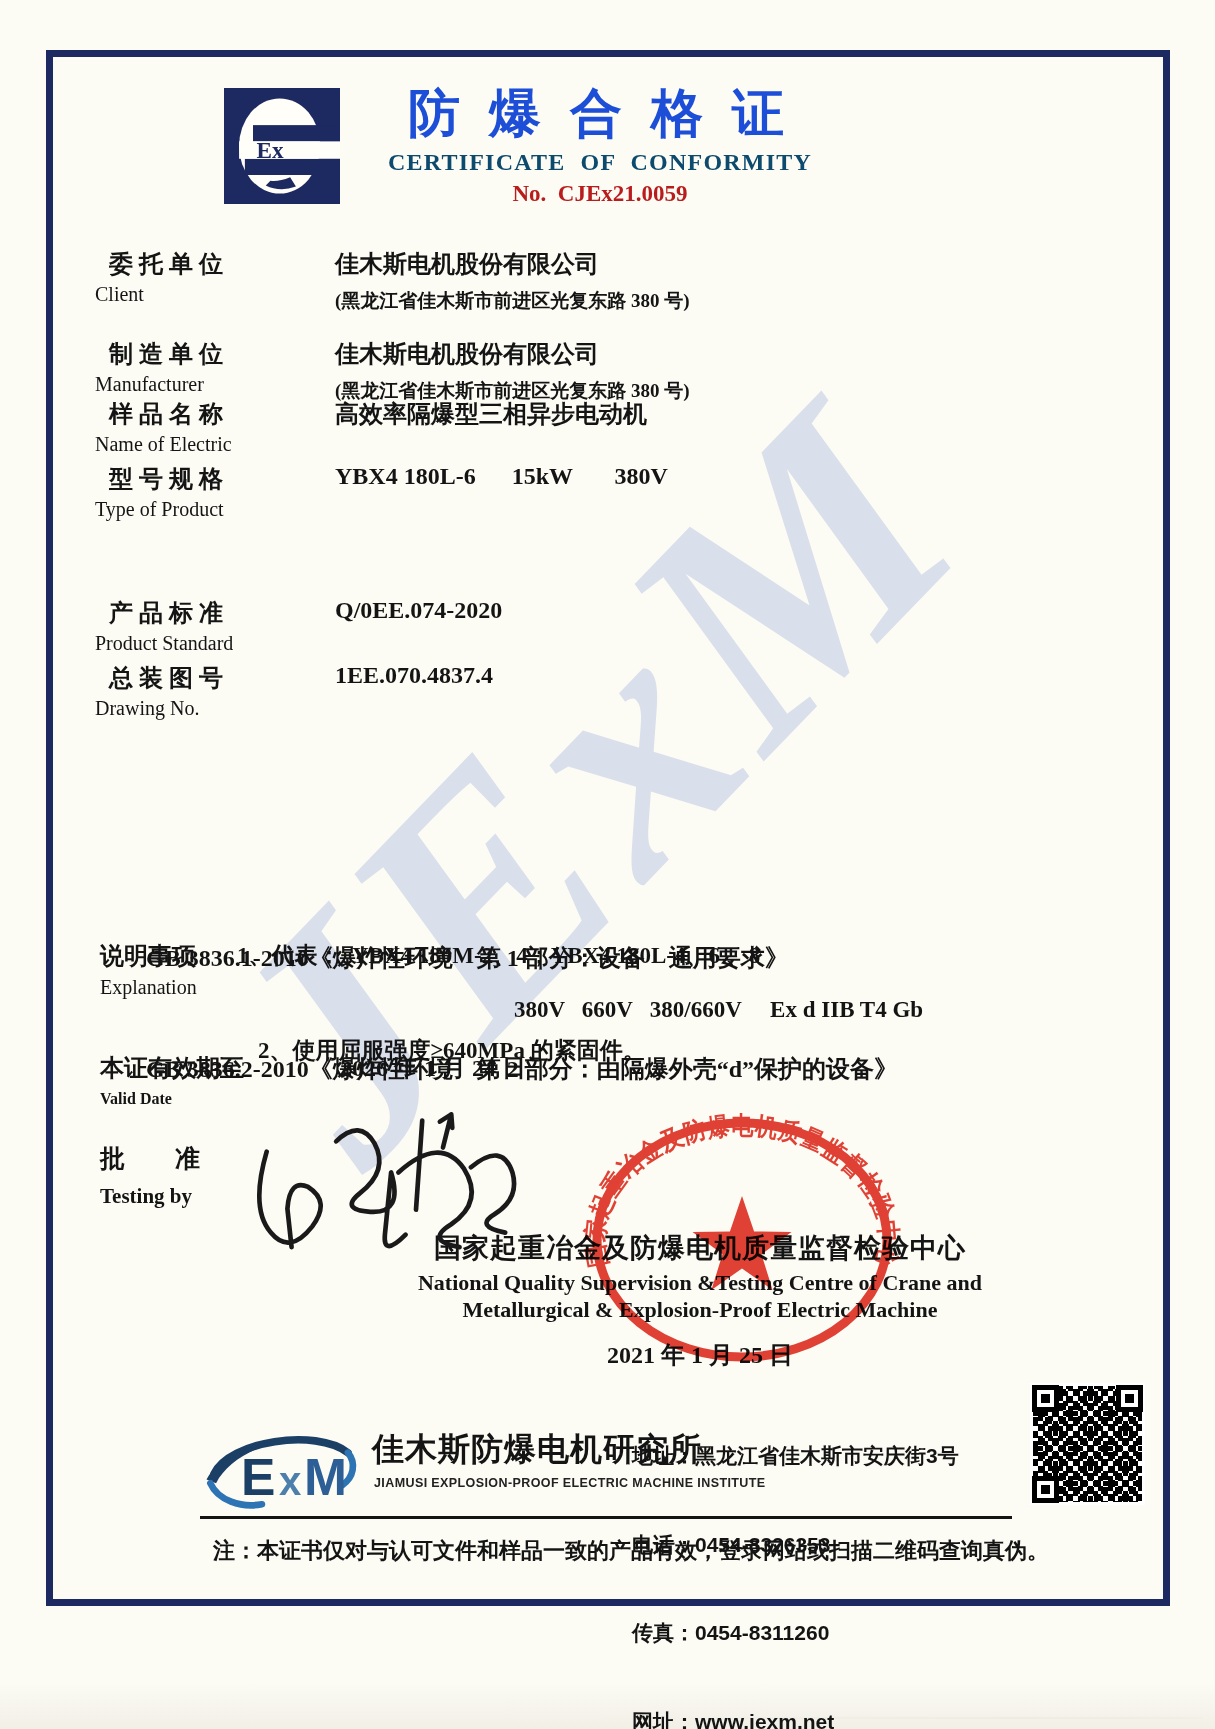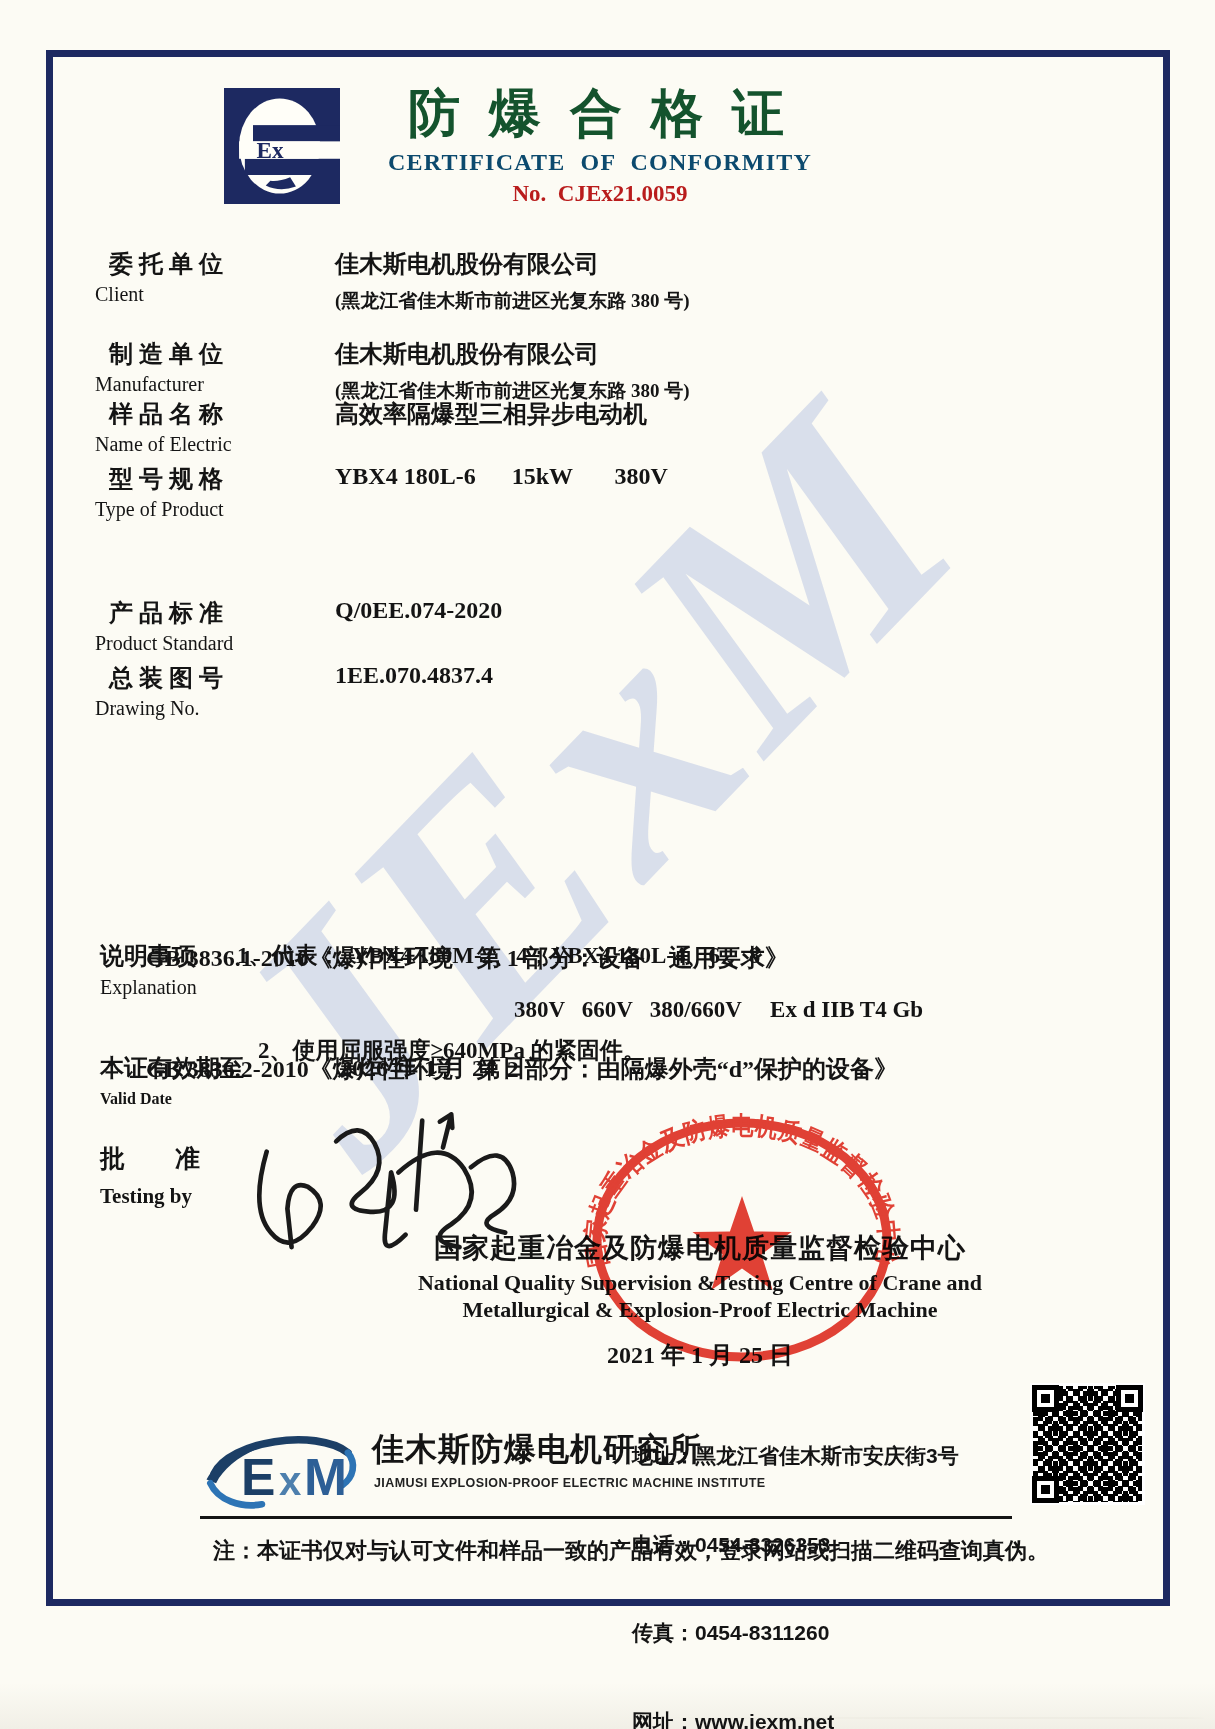--- a/index.html
+++ b/index.html
@@ -20,21 +20,21 @@
     position:absolute; left:150px; top:470px; width:880px; height:620px;
     display:flex; align-items:center; justify-content:center;
     transform:rotate(-46deg);
     font-size:330px; font-weight:bold; font-style:italic;
     letter-spacing:10px; color:rgba(176,188,224,0.45);
     z-index:0; white-space:pre; user-select:none;
   }
   
   .ex-logo { position:absolute; left:224px; top:88px; width:116px; height:116px; z-index:2; }
   .header-text { position:absolute; left:330px; top:84px; width:540px; text-align:center; z-index:2; }
-  .title-cn { font-size:52px; font-weight:bold; color:#14532d; letter-spacing:8px; white-space:pre; line-height:60px; }
+  .title-cn { font-size:52px; font-weight:bold; color:#1d4ed8; letter-spacing:8px; white-space:pre; line-height:60px; }
   .title-en { margin-top:5px; font-size:24px; font-weight:bold; color:#0c4a6e; letter-spacing:1.2px; word-spacing:8px; }
   .cert-no  { margin-top:5px; font-size:23px; font-weight:bold; color:#b91c1c; white-space:pre; }
   
   .frow { position:absolute; left:95px; display:flex; width:1010px; z-index:1; }
   .flabel { flex:0 0 240px; }
   .flabel-cn { font-size:24px; font-weight:bold; white-space:pre; padding-left:14px; }
   .flabel-en { font-size:20px; margin-top:3px; }
   .fvalue-main { font-size:24px; font-weight:bold; white-space:pre; }
   .fvalue-sub  { font-size:19px; font-weight:bold; margin-top:8px; white-space:pre; }
   

